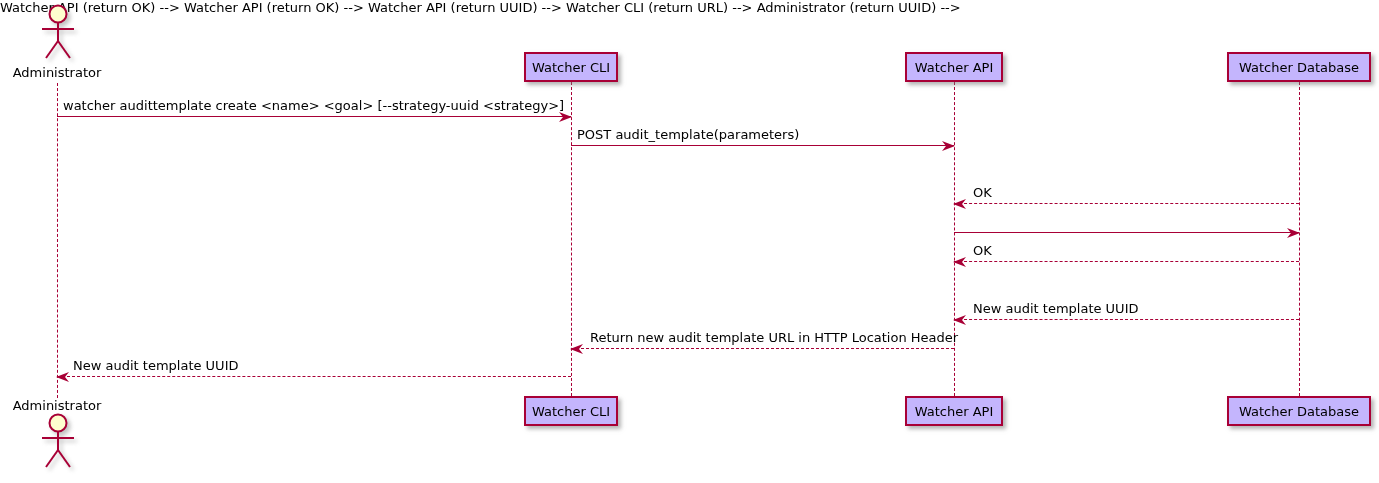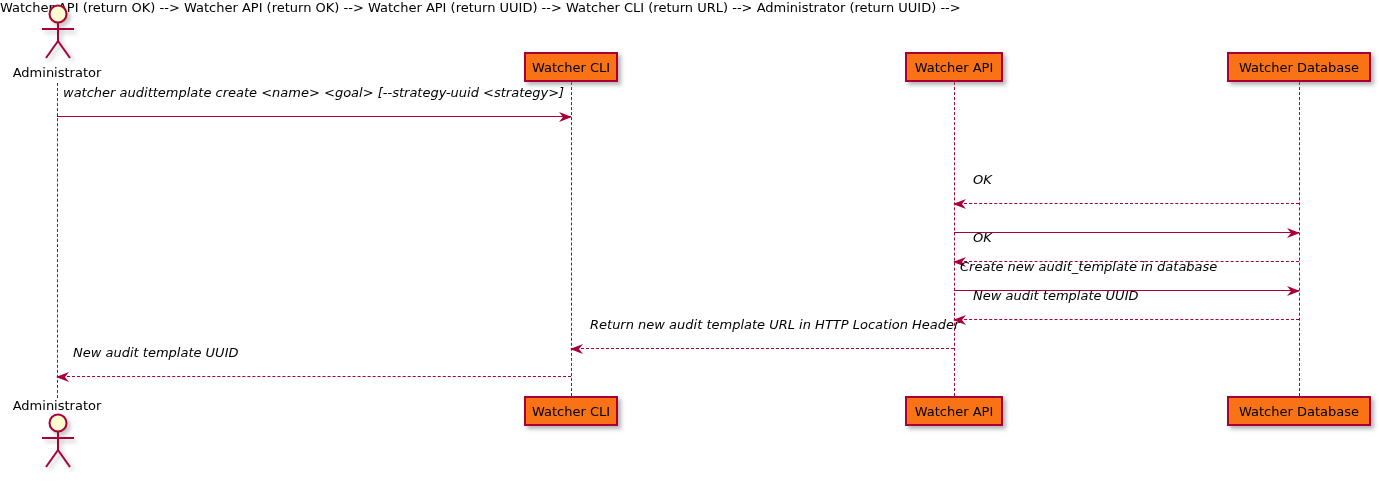--- a/index.html
+++ b/index.html
@@ -7,21 +7,21 @@
     position:relative;
     width:1379px;height:483px;
     background:#ffffff;
     font-family:"DejaVu Sans","Liberation Sans",sans-serif;
     font-size:13px;color:#000;
     overflow:hidden;
   }
   .participant{
     position:absolute;
     height:26px;
-    background:#f97316;
+    background:#c4b5fd;
     border:2px solid #A80036;
     box-shadow:3px 3px 4px rgba(120,120,120,0.55);
     display:flex;align-items:center;justify-content:center;
     white-space:nowrap;
   }
   .lifeline{
     position:absolute;
     width:0;
     border-left:1px dashed #A80036;
   }
@@ -34,24 +34,23 @@
     position:absolute;
     filter:drop-shadow(3px 3px 2px rgba(120,120,120,0.45));
   }
   .amsg{position:absolute;}
   .msg-line{
     position:absolute;left:0;right:0;bottom:0;height:0;
     border-top:1px solid #A80036;
   }
   .msg-line.dashed{border-top-style:dashed;}
   .msg-label{
-    position:absolute;bottom:17px;
+    position:absolute;bottom:4px;
     white-space:nowrap;
     line-height:15px;
-    font-style:italic;
   }
   .arrow{position:absolute;bottom:-4.5px;}
   .arrow.right{right:-1px;}
   .arrow.left{left:-1px;}
 </style>
 </head>
 <body>
 
 <div class="diagram">
 
@@ -79,20 +78,27 @@
   
   <div class="amsg" style="left:57px;top:99px;width:514px;height:18px">
     <span class="msg-label" style="left:6px">watcher audittemplate create &lt;name&gt; &lt;goal&gt; [--strategy-uuid &lt;strategy&gt;]</span>
     <div class="msg-line"></div>
     <svg class="arrow right" width="13" height="10" viewBox="0 0 13 10">
       <path d="M0 0 L13 5 L0 10 L4 5 Z" fill="#A80036"></path>
       </svg>
   </div>
 
   
+  <div class="amsg" style="left:571px;top:128px;width:383px;height:18px">
+    <span class="msg-label" style="left:6px">POST audit_template(parameters)</span>
+    <div class="msg-line"></div>
+    <svg class="arrow right" width="13" height="10" viewBox="0 0 13 10">
+      <path d="M0 0 L13 5 L0 10 L4 5 Z" fill="#A80036"></path>
+      </svg>
+  </div>
 
   
 
    Watcher API (return OK) --&gt;
   <div class="amsg" style="left:954px;top:186px;width:345px;height:18px">
     <span class="msg-label" style="left:19px">OK</span>
     <div class="msg-line dashed"></div>
     <svg class="arrow left" width="13" height="10" viewBox="0 0 13 10">
       <path d="M13 0 L0 5 L13 10 L9 5 Z" fill="#A80036"></path>
       </svg>
@@ -109,27 +115,20 @@
    Watcher API (return OK) --&gt;
   <div class="amsg" style="left:954px;top:244px;width:345px;height:18px">
     <span class="msg-label" style="left:19px">OK</span>
     <div class="msg-line dashed"></div>
     <svg class="arrow left" width="13" height="10" viewBox="0 0 13 10">
       <path d="M13 0 L0 5 L13 10 L9 5 Z" fill="#A80036"></path>
       </svg>
   </div>
 
   
-  <div class="amsg" style="left:954px;top:273px;width:345px;height:18px">
-    <span class="msg-label" style="left:6px">Create new audit_template in database</span>
-    <div class="msg-line"></div>
-    <svg class="arrow right" width="13" height="10" viewBox="0 0 13 10">
-      <path d="M0 0 L13 5 L0 10 L4 5 Z" fill="#A80036"></path>
-      </svg>
-  </div>
 
    Watcher API (return UUID) --&gt;
   <div class="amsg" style="left:954px;top:302px;width:345px;height:18px">
     <span class="msg-label" style="left:19px">New audit template UUID</span>
     <div class="msg-line dashed"></div>
     <svg class="arrow left" width="13" height="10" viewBox="0 0 13 10">
       <path d="M13 0 L0 5 L13 10 L9 5 Z" fill="#A80036"></path>
       </svg>
   </div>
 

